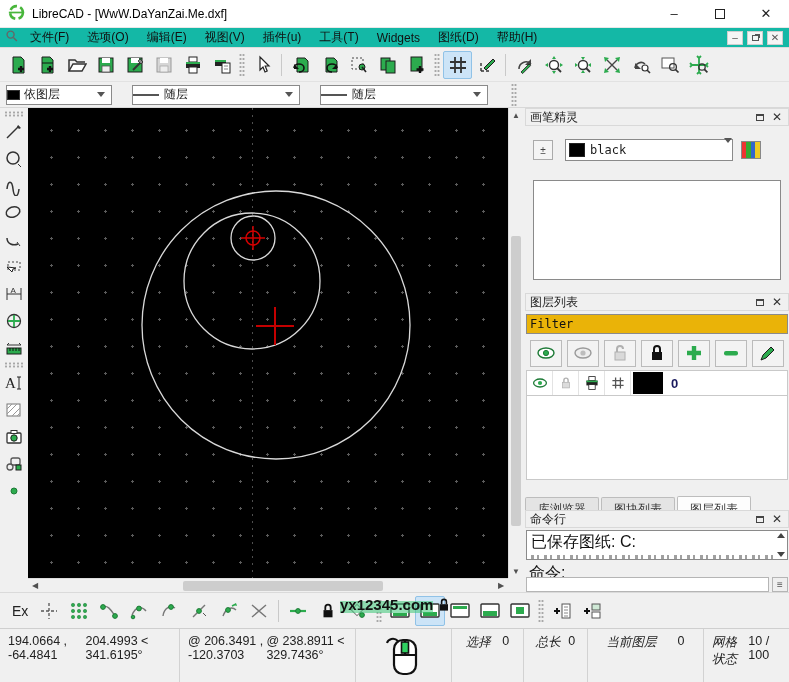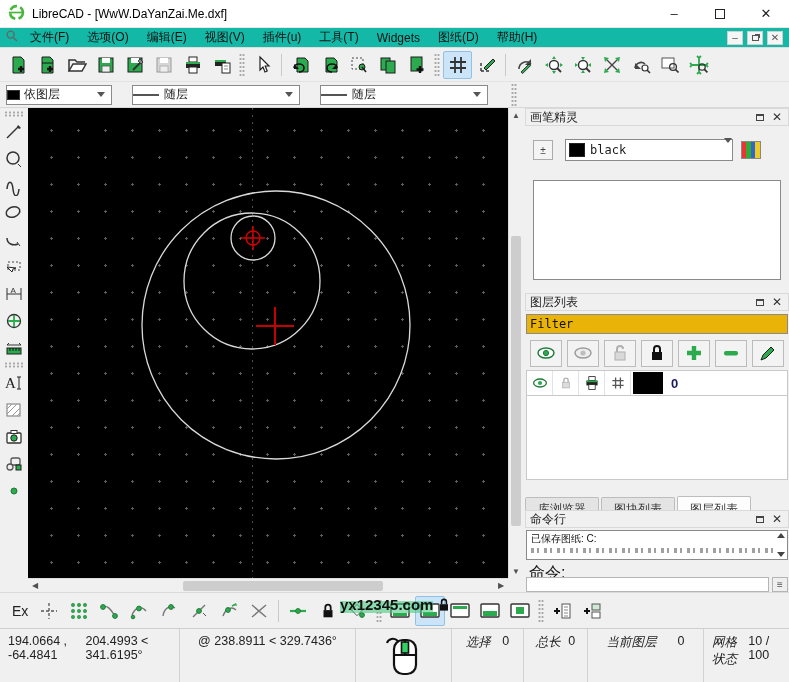--- a/index.html
+++ b/index.html
@@ -82,21 +82,21 @@
   .layer-swatch{width:30px;height:22px;background:#000;margin:0 2px;}
   .layer-name{font-weight:bold;color:#1a1a5e;padding-left:6px;font-size:13px;}
   .layer-listbox{position:absolute;left:1px;top:288px;width:262px;height:84px;background:#fff;border:1px solid #c9c9c9;border-top:none;}
 
   .panel-tabs{position:absolute;left:0px;top:388px;width:264px;height:26px;display:flex;align-items:center;border-bottom:1px solid #bdbdbd;}
   .ptab{height:23px;padding:0 12px;display:flex;align-items:center;background:#e4e4e4;border:1px solid #bdbdbd;border-bottom:none;margin-right:2px;font-size:12px;color:#333;border-radius:2px 2px 0 0;}
   .ptab.active{background:#fdfdfd;height:26px;border-bottom:1px solid #fdfdfd;margin-bottom:-1px;}
 
   .cmd-title-off{top:402px;}
   .cmd-history{position:absolute;left:1px;top:422px;width:262px;height:30px;background:#fff;border:1px solid #8a8a8a;overflow:hidden;}
-  .cmd-line1{padding:1px 0 0 4px;font-size:10px;color:#111;white-space:nowrap;}
+  .cmd-line1{padding:1px 0 0 4px;font-size:16px;color:#111;white-space:nowrap;}
   .cmd-line2{margin:2px 4px 0 4px;height:5px;overflow:hidden;background-image:repeating-linear-gradient(90deg,#777 0 3px,transparent 3px 6px,#777 6px 8px,transparent 8px 13px);opacity:.7;}
   .cmd-spin{position:absolute;right:2px;top:423px;width:13px;height:28px;display:flex;flex-direction:column;align-items:center;justify-content:space-between;padding:2px 0;background:#fff;}
   .tri-up{width:0;height:0;border-left:4px solid transparent;border-right:4px solid transparent;border-bottom:5px solid #444;}
   .tri-down{width:0;height:0;border-left:4px solid transparent;border-right:4px solid transparent;border-top:5px solid #444;}
   .cmd-prompt{position:absolute;left:4px;top:455px;font-size:16px;color:#111;}
   .cmd-input{position:absolute;left:1px;top:469px;width:243px;height:15px;border:1px solid #b5b5b5;background:#fff;font-size:11px;padding:0 3px;}
   .cmd-menu-btn{position:absolute;right:1px;top:469px;width:16px;height:15px;border:1px solid #b5b5b5;background:#efefef;display:flex;align-items:center;justify-content:center;font-size:10px;color:#555;}
 
   
   .snapbar{position:absolute;left:0;top:592px;width:789px;height:36px;background:#f0f0f0;border-top:1px solid #dadada;display:flex;align-items:center;padding-left:6px;}
@@ -733,20 +733,21 @@
         <path d="M7 9V6a3 3 0 0 1 6 0v3" fill="none" stroke="#111" stroke-width="2"></path>
       </svg>
   </div>
 
   <div class="statusbar">
     <div class="sseg coordw">
       <span class="val">194.0664 , -64.4841</span>
       <span class="val">204.4993 &lt; 341.6195°</span>
     </div>
     <div class="sseg relw">
+      <span class="val">@  206.3491 , -120.3703</span>
       <span class="val">@  238.8911 &lt; 329.7436°</span>
     </div>
     <div class="mouse-seg">
       <svg width="40" height="46" viewBox="0 0 40 46">
         <path d="M14 8C10 4 4 6 3 10" fill="none" stroke="#111" stroke-width="2"></path>
         <rect x="10" y="7" width="22" height="34" rx="9" fill="#fff" stroke="#111" stroke-width="2.2"></rect>
         <line x1="10" y1="22" x2="32" y2="22" stroke="#111" stroke-width="2"></line>
         <line x1="21" y1="7" x2="21" y2="22" stroke="#111" stroke-width="2"></line>
         <rect x="17.5" y="9" width="7" height="11" fill="#2fd161" stroke="#111" stroke-width="1.6"></rect>
       </svg>

